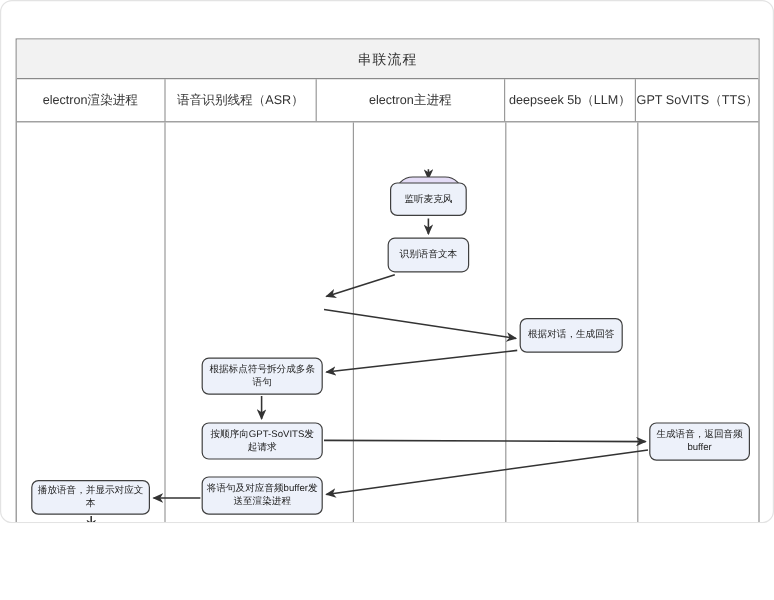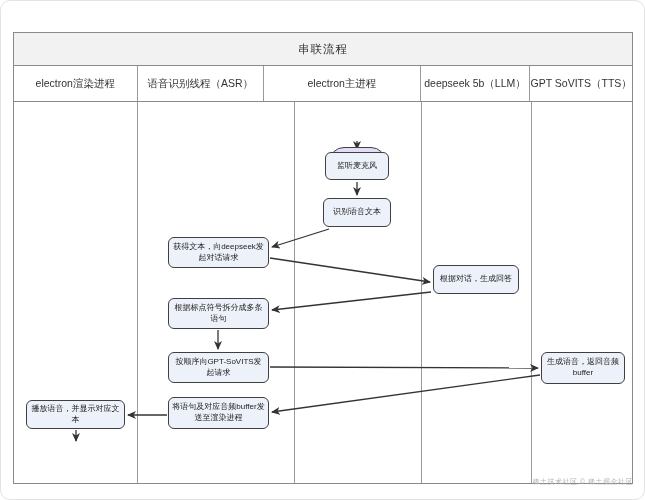--- a/index.html
+++ b/index.html
@@ -1,17 +1,17 @@
 <!DOCTYPE html>
 <html><head>
 <meta charset="utf-8">
 <style>
   html,body{margin:0;padding:0;background:#ffffff;}
   .stage{
-    position:relative;width:645px;height:500px;background:#ffffff;overflow:hidden;
+    position:relative;width:645px;height:436px;background:#ffffff;overflow:hidden;
     font-family:"Liberation Sans","DejaVu Sans",sans-serif;color:#2a2a2a;
     border:1px solid #e3e3e3;border-radius:10px;box-sizing:border-box;
   }
   
   .frame{position:absolute;left:12px;top:31px;width:620px;height:452px;
     border:1px solid #8a8a8a;box-sizing:border-box;background:#ffffff;}
   .title-row{position:absolute;left:0;top:0;width:100%;height:33px;
     background:#f2f2f2;border-bottom:1px solid #8a8a8a;box-sizing:border-box;
     display:flex;align-items:center;justify-content:center;
     font-size:11.5px;color:#333;letter-spacing:1px;}
@@ -50,21 +50,20 @@
 
     <div class="lane-sep" style="left:123px"></div>
     <div class="lane-sep" style="left:280px"></div>
     <div class="lane-sep" style="left:407px"></div>
     <div class="lane-sep" style="left:517px"></div>
   </div>
 
   <div class="node stadium" style="left:328px;top:108px;width:57px;height:30px">开始</div>
   <div class="node" style="left:322px;top:197px;width:68px;height:29px">识别语音文本</div>
   <div class="node" style="left:324px;top:151px;width:64px;height:28px">监听麦克风</div>
-  <div class="node" style="left:167px;top:236px;width:101px;height:31px">获得文本，向deepseek发起对话请求</div>
   <div class="node" style="left:167px;top:297px;width:101px;height:31px">根据标点符号拆分成多条语句</div>
   <div class="node" style="left:167px;top:351px;width:101px;height:31px">按顺序向GPT-SoVITS发起请求</div>
   <div class="node" style="left:167px;top:396px;width:101px;height:32px">将语句及对应音频buffer发送至渲染进程</div>
   <div class="node" style="left:432px;top:264px;width:86px;height:29px">根据对话，生成回答</div>
   <div class="node" style="left:540px;top:351px;width:84px;height:32px">生成语音，返回音频buffer</div>
   <div class="node" style="left:25px;top:399px;width:99px;height:29px">播放语音，并显示对应文本</div>
 
   <svg class="arrows" width="645" height="500">
     <defs>
       <marker id="ah" markerUnits="userSpaceOnUse" markerWidth="9" markerHeight="8" refX="8" refY="4" orient="auto">

